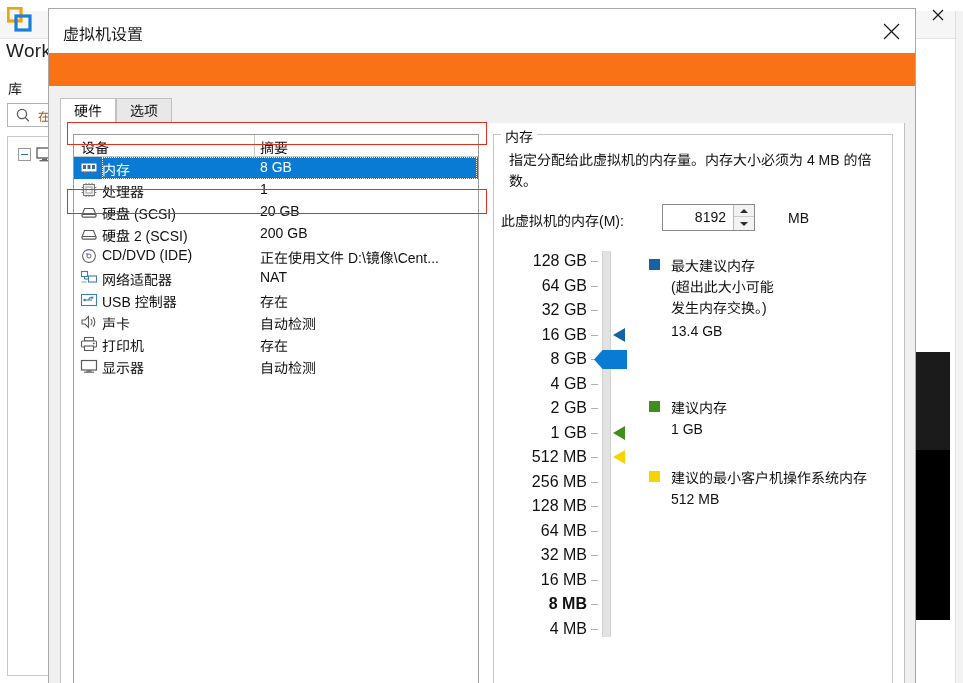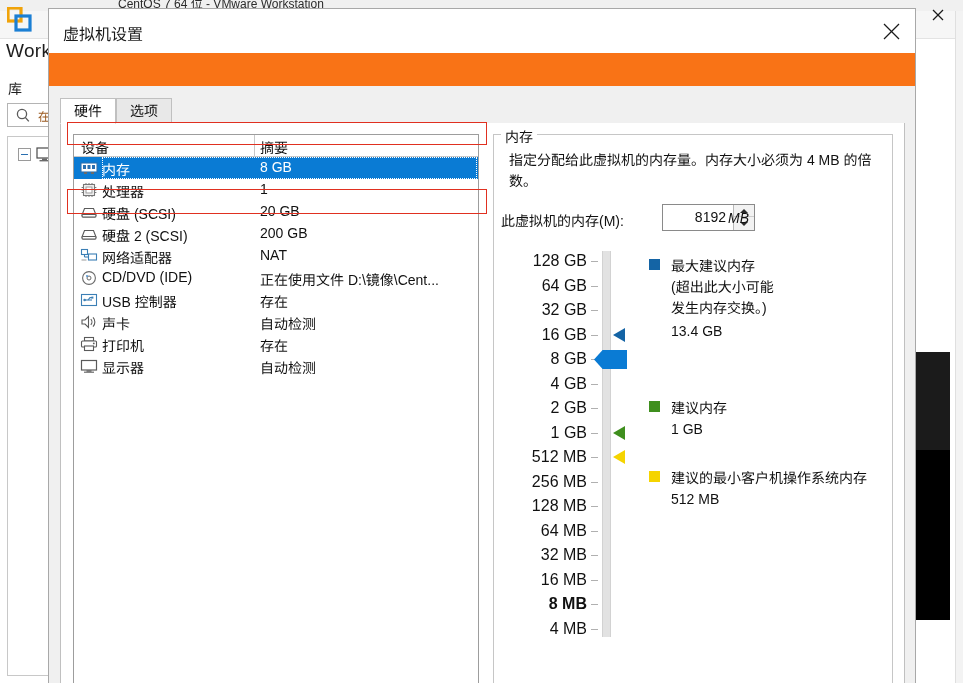--- a/index.html
+++ b/index.html
@@ -207,21 +207,21 @@
   }
   .spin-up, .spin-dn {
     position: absolute; left: 0; width: 20px; height: 12px; box-sizing: border-box;
   }
   .spin-up { top: 0; border-bottom: 1px solid #cdcdcd; }
   .spin-dn { top: 13px; }
   .spin-arrow { position: absolute; left: 6px; top: 4px; width: 0; height: 0; }
   .spin-up .spin-arrow { border-left: 4px solid transparent; border-right: 4px solid transparent; border-bottom: 4px solid #2a2a2a; }
   .spin-dn .spin-arrow { border-left: 4px solid transparent; border-right: 4px solid transparent; border-top: 4px solid #2a2a2a; }
   .mem-unit {
-    position: absolute; left: 667px; top: 87px; font-size: 14px; color: #111; font-style: italic;
+    position: absolute; left: 727px; top: 87px; font-size: 14px; color: #111;
   }
 
   
   .scale { position: absolute; left: 448px; top: 132px; width: 380px; height: 400px; }
   .scale-label {
     position: absolute; width: 78px; text-align: right; font-size: 16px; color: #111;
     white-space: nowrap; line-height: 12px;
   }
   .scale-tick {
     position: absolute; left: 82px; width: 7px; height: 1px; background: #b0b0b0;
@@ -262,23 +262,20 @@
   .lg-val {
     position: absolute; left: 22px; font-size: 14px; color: #111; white-space: nowrap;
   }
 </style>
 </head>
 <body>
 
 <div id="root">
 
   <div class="bg-window">
-    <div class="bg-titlebar">
-      <div class="bg-title-text">CentOS 7 64 位 - VMware Workstation</div>
-    </div>
     <div class="bg-menubar"></div>
 
     <svg class="vm-logo" viewBox="0 0 26 26">
       <rect x="1" y="1" width="13" height="13" fill="none" stroke="#f0a30a" stroke-width="3.2"></rect>
       <rect x="9" y="9" width="14" height="14" fill="none" stroke="#1b7fd4" stroke-width="3.2"></rect>
     </svg>
 
     <div class="work-label">Workstation</div>
 
     <div class="lib-label">库</div>
@@ -394,38 +391,38 @@
               <svg class="dev-icon" viewBox="0 0 18 16">
                 <path d="M2 11 L4.5 4.5 L13.5 4.5 L16 11 Z" fill="#ffffff" stroke="#5a5a5a" stroke-width="1.1"></path>
                 <rect x="2" y="10.5" width="14" height="2.6" rx="1" fill="#ffffff" stroke="#5a5a5a" stroke-width="1.1"></rect>
               </svg>
               <div class="dev-name">硬盘 2 (SCSI)</div>
               <div class="dev-sum">200 GB</div>
             </div>
 
             <div class="dev-row">
               <svg class="dev-icon" viewBox="0 0 18 16">
+                <circle cx="9" cy="8" r="6.4" fill="#ffffff" stroke="#6a6a6a" stroke-width="1.1"></circle>
+                <circle cx="9" cy="8" r="2" fill="#ffffff" stroke="#6a6a6a" stroke-width="1"></circle>
+                <circle cx="7" cy="6" r="1.1" fill="#5a9ad4"></circle>
+              </svg>
+              <div class="dev-name">CD/DVD (IDE)</div>
+              <div class="dev-sum">正在使用文件 D:\镜像\Cent...</div>
+            </div>
+
+            <div class="dev-row">
+              <svg class="dev-icon" viewBox="0 0 18 16">
                 <rect x="8.5" y="6" width="8" height="6" fill="#ffffff" stroke="#3b7fb5" stroke-width="1.1"></rect>
                 <rect x="1.5" y="1.5" width="6" height="5" fill="#ffffff" stroke="#3b7fb5" stroke-width="1.1"></rect>
                 <line x1="4.5" y1="6.5" x2="4.5" y2="9" stroke="#3b7fb5" stroke-width="1.1"></line>
                 <line x1="4.5" y1="9" x2="8.5" y2="9" stroke="#3b7fb5" stroke-width="1.1"></line>
                 <rect x="1.5" y="11.5" width="5" height="1" fill="#9a9a9a"></rect>
               </svg>
               <div class="dev-name">网络适配器</div>
               <div class="dev-sum">NAT</div>
-            </div>
-
-            <div class="dev-row">
-              <svg class="dev-icon" viewBox="0 0 18 16">
-                <circle cx="9" cy="8" r="6.4" fill="#ffffff" stroke="#6a6a6a" stroke-width="1.1"></circle>
-                <circle cx="9" cy="8" r="2" fill="#ffffff" stroke="#6a6a6a" stroke-width="1"></circle>
-                <circle cx="7" cy="6" r="1.1" fill="#5a9ad4"></circle>
-              </svg>
-              <div class="dev-name">CD/DVD (IDE)</div>
-              <div class="dev-sum">正在使用文件 D:\镜像\Cent...</div>
             </div>
 
             <div class="dev-row">
               <svg class="dev-icon" viewBox="0 0 18 16">
                 <rect x="1.5" y="2.5" width="15" height="11" fill="#ffffff" stroke="#3b7fb5" stroke-width="1.1"></rect>
                 <line x1="5" y1="8" x2="12" y2="8" stroke="#3b7fb5" stroke-width="1.1"></line>
                 <circle cx="4.6" cy="8" r="1.3" fill="#3b7fb5"></circle>
                 <path d="M8 8 L10 5.6 L12 5.6" fill="none" stroke="#3b7fb5" stroke-width="1.1"></path>
                 <rect x="11.4" y="4.6" width="2" height="2" fill="#3b7fb5"></rect>
               </svg>

